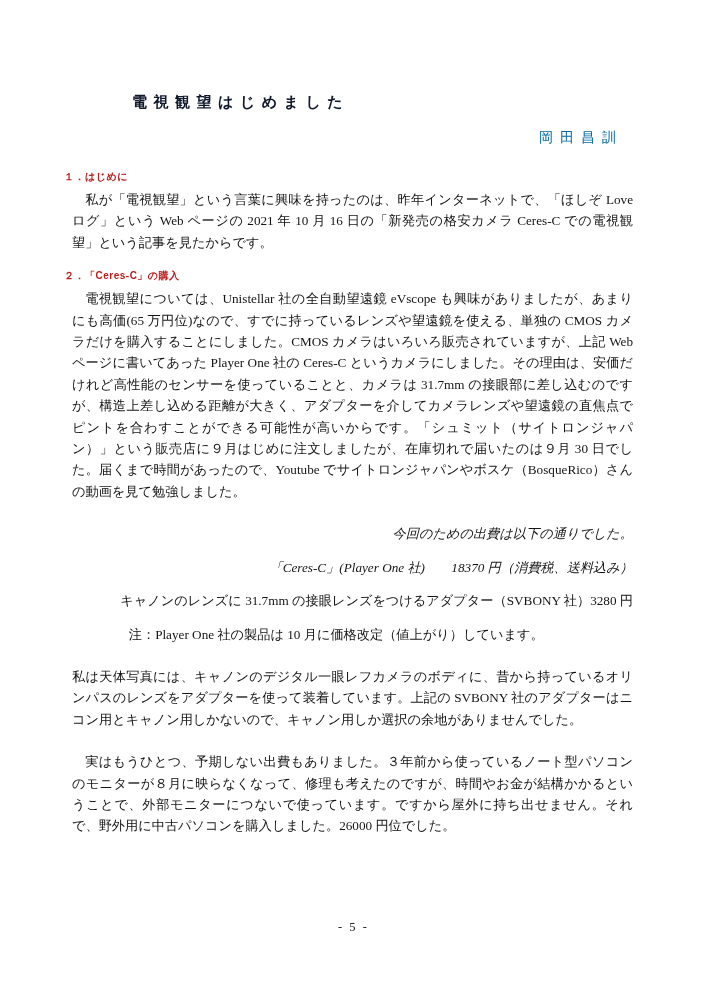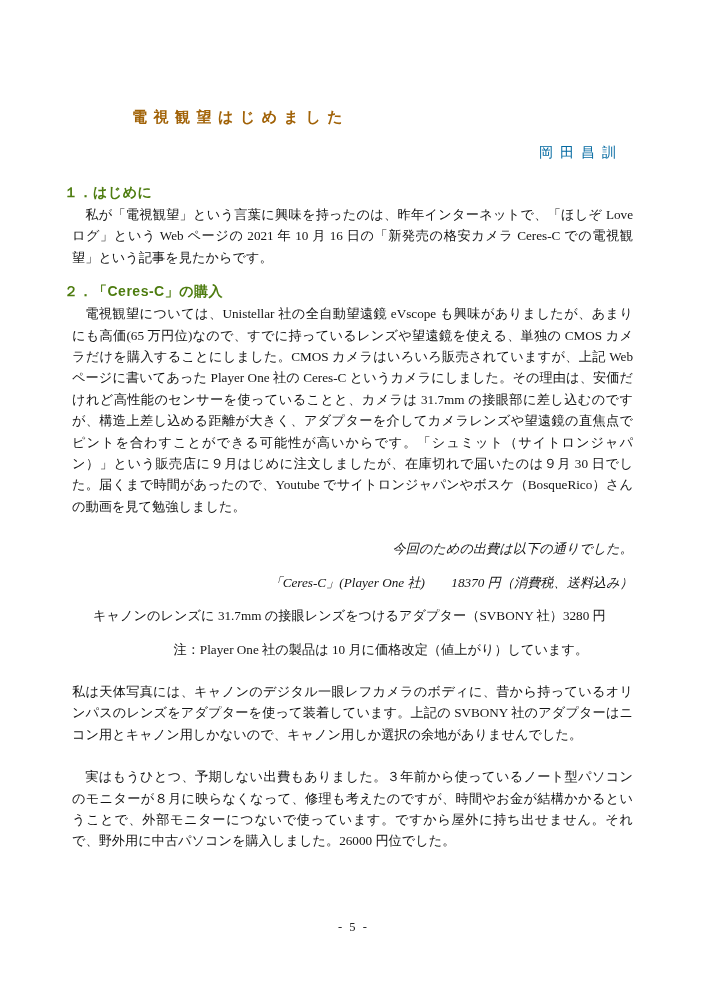--- a/index.html
+++ b/index.html
@@ -13,55 +13,55 @@
     font-family: "Liberation Serif", "DejaVu Serif", serif;
     font-size: 13.2px;
     line-height: 21.4px;
     overflow: hidden;
     box-sizing: border-box;
   }
   .content {
     padding: 93px 62px 0 60px;
   }
   .doc-title {
-    margin: 15px 0 0 72px;
+    margin: 0 0 0 72px;
     font-family: "Liberation Sans", "DejaVu Sans", sans-serif;
     font-weight: bold;
     font-size: 15px;
     letter-spacing: 6.5px;
     line-height: 18px;
-    color: #a16207;
+    color: #0f172a;
   }
   .author-line {
     margin: 18px 22px 0 0;
     text-align: right;
     font-family: "Liberation Sans", "DejaVu Sans", sans-serif;
     font-size: 14px;
     letter-spacing: 7px;
     line-height: 16px;
     color: #0369a1;
   }
   .sec-heading {
     font-family: "Liberation Sans", "DejaVu Sans", sans-serif;
     font-weight: bold;
-    font-size: 14px;
+    font-size: 10px;
     letter-spacing: 0.5px;
     line-height: 18px;
     margin: 0 0 0 4px;
-    color: #4d7c0f;
+    color: #b91c1c;
   }
   .sec-heading.first { margin-top: 23px; }
   .sec-heading.later { margin-top: 14px; }
   p { margin: 12px; text-align: justify; }
   p.body-par { margin-top: 3px; }
   p.indent { text-indent: 1em; }
   p.gap-top { margin-top: 21px; }
   p.expense-main { text-align: right; font-style: italic; }
-  p.expense-sub { padding-left: 1.6em; text-align: left; }
-  p.expense-note { padding-left: 4.3em; text-align: center; }
+  p.expense-sub { padding-left: 1.6em; text-align: right; }
+  p.expense-note { padding-left: 4.3em; text-align: left; }
   .page-number {
     position: absolute;
     left: 0; right: 0;
     bottom: 62px;
     text-align: center;
     font-size: 12.5px;
     letter-spacing: 2px;
     color: #222;
   }
 </style>

